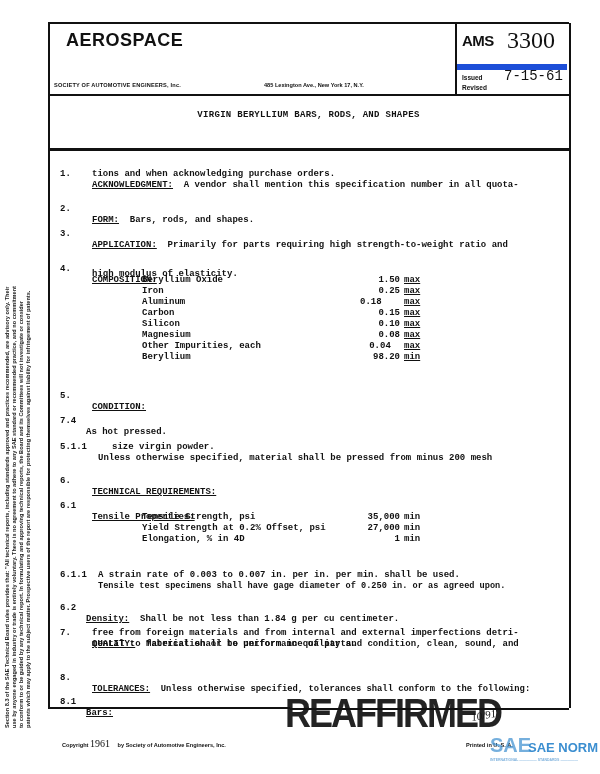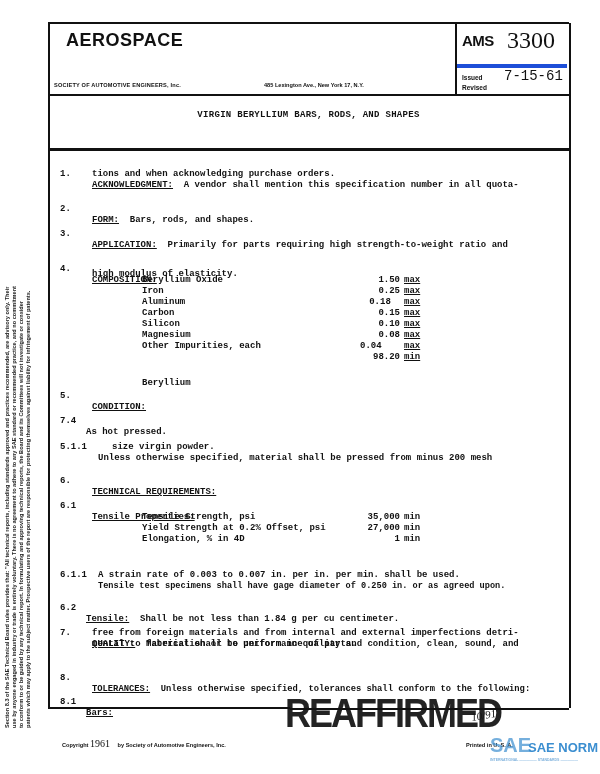--- a/index.html
+++ b/index.html
@@ -36,21 +36,21 @@
     position:absolute; left:6px; top:58px;
     font-family:"Liberation Sans", sans-serif; font-weight:bold; font-size:5.6px; letter-spacing:0.2px;
   }
   .address {
     position:absolute; left:216px; top:58px;
     font-family:"Liberation Sans", sans-serif; font-weight:bold; font-size:5.6px;
   }
   .vline-hdr { position:absolute; left:455px; top:24px; width:2px; height:70px; background:#111; }
   .amsbox {
     position:absolute; left:457px; top:24px; width:110px; height:40px;
-    border-bottom:4px solid #1d4ed8;
+    border-bottom:6px solid #1d4ed8;
     text-decoration:underline;
   }
   .ams-label {
     position:absolute; left:5px; top:8px;
     font-family:"Liberation Sans", sans-serif; font-weight:bold; font-size:15px; letter-spacing:-0.5px;
   }
   .ams-num {
     position:absolute; left:50px; top:3px;
     font-family:"Liberation Serif", serif; font-size:24px;
   }
@@ -164,40 +164,40 @@
   <div style="position:absolute;left:0;top:120px;width:505px;">
     <div class="comp-row" style="top:0px;left:82px;"><span>Beryllium Oxide</span></div>
     <div class="comp-row" style="top:0px;left:300px;width:40px;text-align:right;"><span>1.50</span></div>
     <div class="comp-row u" style="top:0px;left:344px;"><span>max</span></div>
 
     <div class="comp-row" style="top:11px;left:82px;"><span>Iron</span></div>
     <div class="comp-row" style="top:11px;left:300px;width:40px;text-align:right;"><span>0.25</span></div>
     <div class="comp-row u" style="top:11px;left:344px;"><span>max</span></div>
 
     <div class="comp-row" style="top:22px;left:82px;"><span>Aluminum</span></div>
-    <div class="comp-row" style="top:22px;left:300px;width:40px;text-align:center;"><span>0.18</span></div>
+    <div class="comp-row" style="top:22px;left:300px;width:40px;text-align:left;"><span>0.18</span></div>
     <div class="comp-row u" style="top:22px;left:344px;"><span>max</span></div>
 
     <div class="comp-row" style="top:33px;left:82px;"><span>Carbon</span></div>
     <div class="comp-row" style="top:33px;left:300px;width:40px;text-align:right;"><span>0.15</span></div>
     <div class="comp-row u" style="top:33px;left:344px;"><span>max</span></div>
 
     <div class="comp-row" style="top:44px;left:82px;"><span>Silicon</span></div>
     <div class="comp-row" style="top:44px;left:300px;width:40px;text-align:right;"><span>0.10</span></div>
     <div class="comp-row u" style="top:44px;left:344px;"><span>max</span></div>
 
     <div class="comp-row" style="top:55px;left:82px;"><span>Magnesium</span></div>
     <div class="comp-row" style="top:55px;left:300px;width:40px;text-align:right;"><span>0.08</span></div>
     <div class="comp-row u" style="top:55px;left:344px;"><span>max</span></div>
 
     <div class="comp-row" style="top:66px;left:82px;"><span>Other Impurities, each</span></div>
-    <div class="comp-row" style="top:66px;left:300px;width:40px;text-align:left;"><span>0.04</span></div>
+    <div class="comp-row" style="top:66px;left:300px;width:40px;text-align:center;"><span>0.04</span></div>
     <div class="comp-row u" style="top:66px;left:344px;"><span>max</span></div>
 
-    <div class="comp-row" style="top:77px;left:82px;margin-top:26px;"><span>Beryllium</span></div>
+    <div class="comp-row" style="top:77px;left:82px;"><span>Beryllium</span></div>
     <div class="comp-row" style="top:77px;left:300px;width:40px;text-align:right;"><span>98.20</span></div>
     <div class="comp-row u" style="top:77px;left:344px;"><span>min</span></div>
   </div>
 
   <div class="para" style="top:225px">
     <span class="num">5.</span>
     <span style="position:absolute;left:32px;" class="u">CONDITION:</span>
   </div>
   <div class="para" style="top:250px">
     <span class="num">7.4</span>
@@ -231,21 +231,21 @@
     <div class="tens-row" style="top:22px;left:260px;width:80px;text-align:right;"><span>1</span></div>
     <div class="tens-row" style="top:22px;left:344px;"><span>min</span></div>
   </div>
   <div class="para" style="top:404px">
     <span class="num">6.1.1</span>
     <span style="position:absolute;left:38px;font-size:8.6px;">Tensile test specimens shall have gage diameter of 0.250 in. or as agreed upon.</span>
     <span style="position:absolute;left:38px;top:11px;">A strain rate of 0.003 to 0.007 in. per in. per min. shall be used.</span>
   </div>
   <div class="para" style="top:437px">
     <span class="num">6.2</span>
-    <span style="position:absolute;left:26px;"><span class="u">Tensile:</span><span>  Shall be not less than 1.84 g per cu centimeter.</span></span>
+    <span style="position:absolute;left:26px;"><span class="u">Density:</span><span>  Shall be not less than 1.84 g per cu centimeter.</span></span>
   </div>
 
   <div class="para" style="top:462px">
     <span class="num">7.</span>
     <span style="position:absolute;left:32px;"><span class="u">QUALITY:</span><span>  Material shall be uniform in quality and condition, clean, sound, and</span></span>
     <span style="position:absolute;left:32px;top:11px;">free from foreign materials and from internal and external imperfections detri-</span>
     <span style="position:absolute;left:32px;top:22px;">mental to fabrication or to performance of parts.</span>
   </div>
 
   <div class="para" style="top:507px">

